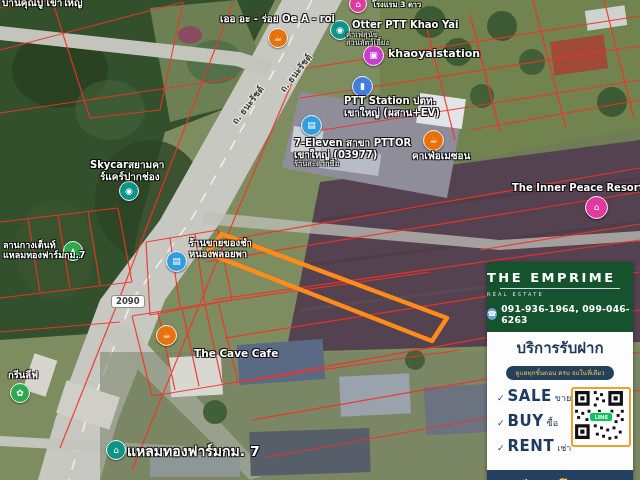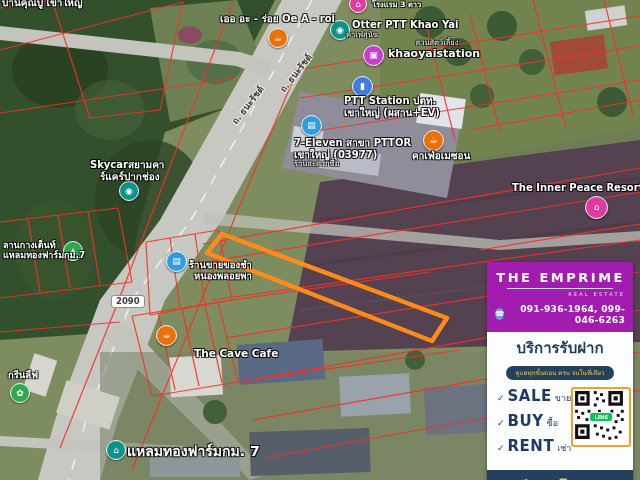--- a/index.html
+++ b/index.html
@@ -14,21 +14,21 @@
   .picon{position:absolute;border-radius:50%;border:1.6px solid #fff;
          display:flex;align-items:center;justify-content:center;
          color:#fff;font-size:9px;line-height:1;box-shadow:0 1px 2px rgba(0,0,0,.5);}
   .shield{position:absolute;background:#fff;border:1px solid #8f8f8f;border-radius:3px;
           color:#3c3c3c;font-size:8.5px;font-weight:bold;padding:1px 4px;line-height:1.1;}
   .roadlabel{position:absolute;color:#3a3a3a;font-size:9px;font-weight:bold;white-space:nowrap;
              text-shadow:-1px -1px 0 #e9eae2,1px -1px 0 #e9eae2,-1px 1px 0 #e9eae2,1px 1px 0 #e9eae2;
              transform:rotate(-52deg);transform-origin:0 50%;}
   
   .panel{position:absolute;left:487px;top:262px;width:146px;box-shadow:0 1px 4px rgba(0,0,0,.45);}
-  .p-navy{background:#a21caf;color:#fff;text-align:right;padding:8px 8px 7px;}
+  .p-navy{background:#14532d;color:#fff;text-align:left;padding:8px 0 7px;}
   .brand{font-size:13px;font-weight:bold;letter-spacing:2.5px;}
   .brand-rule{height:1px;background:#cfd8e4;width:82%;margin:3px auto 2px;}
   .brand-sub{font-size:5px;letter-spacing:2.2px;color:#dce5ef;}
   .phone-row{display:flex;align-items:center;justify-content:center;gap:4px;margin-top:6px;}
   .phone-ic{width:12px;height:12px;border-radius:50%;background:#6e9fd4;color:#fff;
             font-size:7px;display:flex;align-items:center;justify-content:center;}
   .phones{font-size:9.2px;font-weight:bold;letter-spacing:.2px;}
   .p-white{background:#fdfdfd;padding:4px 6px 8px;text-align:center;}
   .svc-title{color:#1d3a5f;font-size:15px;font-weight:bold;}
   .pill{display:inline-block;background:#24405f;color:#f5c842;font-size:6.3px;
@@ -179,21 +179,21 @@
   <div class="picon" style="left:10px;top:383px;width:18px;height:18px;background:#2da94f;">✿</div>
   <div class="picon" style="left:156px;top:325px;width:19px;height:19px;background:#e8710a;">☕</div>
   <div class="picon" style="left:106px;top:440px;width:18px;height:18px;background:#0c9488;">⌂</div>
 
   <div class="poi" style="left:2px;top:-3px;font-size:10px;">บ้านคุณปู่ เขาใหญ่</div>
   <div class="poi" style="left:192px;top:13px;font-size:10px;margin-left:28px;">เออ อะ - ร่อย Oe A - roi</div>
   <div class="poi" style="left:372px;top:1px;font-size:7.5px;">โรงแรม 3 ดาว</div>
   <div class="poi" style="left:352px;top:19px;font-size:10px;">
     <div>Otter PTT Khao Yai</div>
     <div class="sub" style="margin-left:-6px;">คาเฟ่สุนัข</div>
-    <div class="sub" style="margin-left:-6px;text-align:right;">สวนสัตว์เลี้ยง</div>
+    <div class="sub" style="margin-left:-6px;">สวนสัตว์เลี้ยง</div>
   </div>
   <div class="poi" style="left:388px;top:48px;font-size:11px;">khaoyaistation</div>
   <div class="poi" style="left:344px;top:95px;font-size:10px;">
     <div>PTT Station ปตท.</div>
     <div>เขาใหญ่ (ผสาน+EV)</div>
   </div>
   <div class="poi" style="left:294px;top:137px;font-size:10px;">
     <div>7-Eleven สาขา PTTOR</div>
     <div>เขาใหญ่ (03977)</div>
     <div class="sub">ร้านสะดวกซื้อ</div>
@@ -201,21 +201,21 @@
   <div class="poi" style="left:412px;top:150px;font-size:10px;">คาเฟ่อเมซอน</div>
   <div class="poi" style="left:512px;top:182px;font-size:10px;">The Inner Peace Resort</div>
   <div class="poi" style="left:84px;top:159px;font-size:10px;margin-left:6px;">
     <div>Skycarสยามคา</div>
     <div style="margin-left:10px;">ร์แคร์ปากช่อง</div>
   </div>
   <div class="poi" style="left:3px;top:240px;font-size:9px;">
     <div>ลานกางเต็นท์</div>
     <div>แหลมทองฟาร์มกม.7</div>
   </div>
-  <div class="poi" style="left:189px;top:260px;font-size:9.5px;text-align:right;">
+  <div class="poi" style="left:189px;top:238px;font-size:9.5px;">
     <div>ร้านขายของชำ</div>
     <div>หนองพลอยพา</div>
   </div>
   <div class="poi" style="left:8px;top:370px;font-size:9.5px;">กรีนลีฟ</div>
   <div class="poi" style="left:146px;top:347px;font-size:10.5px;margin-left:48px;">The Cave Cafe</div>
   <div class="poi" style="left:127px;top:443px;font-size:14px;">แหลมทองฟาร์มกม. 7</div>
 
   <div class="shield" style="left:111px;top:295px;">2090</div>
   <div class="roadlabel" style="left:234px;top:116px;">ถ. ธนะรัชต์</div>
   <div class="roadlabel" style="left:282px;top:84px;">ถ. ธนะรัชต์</div>

